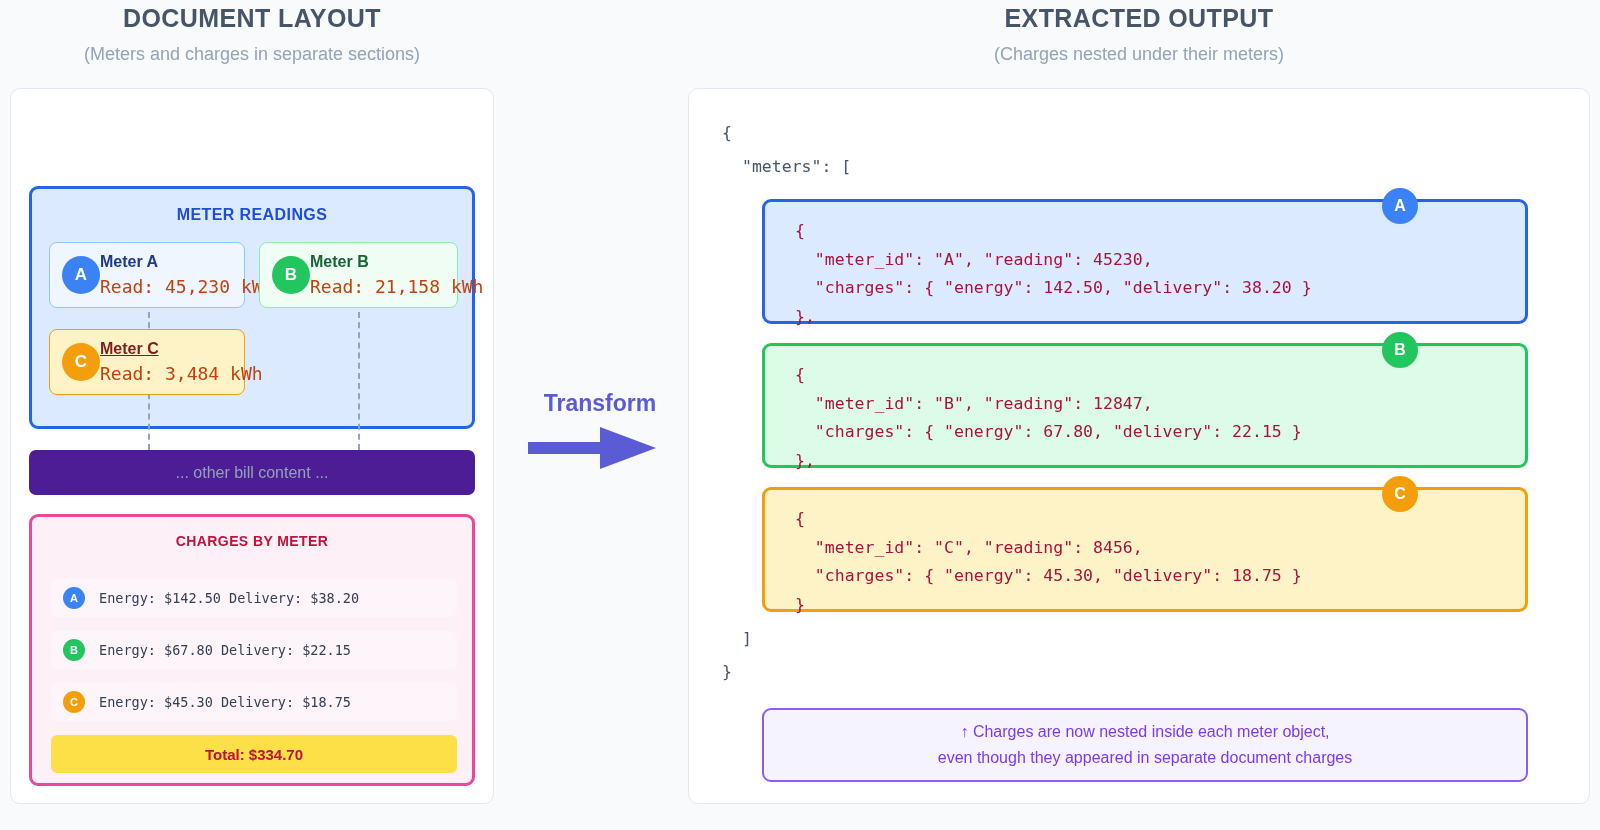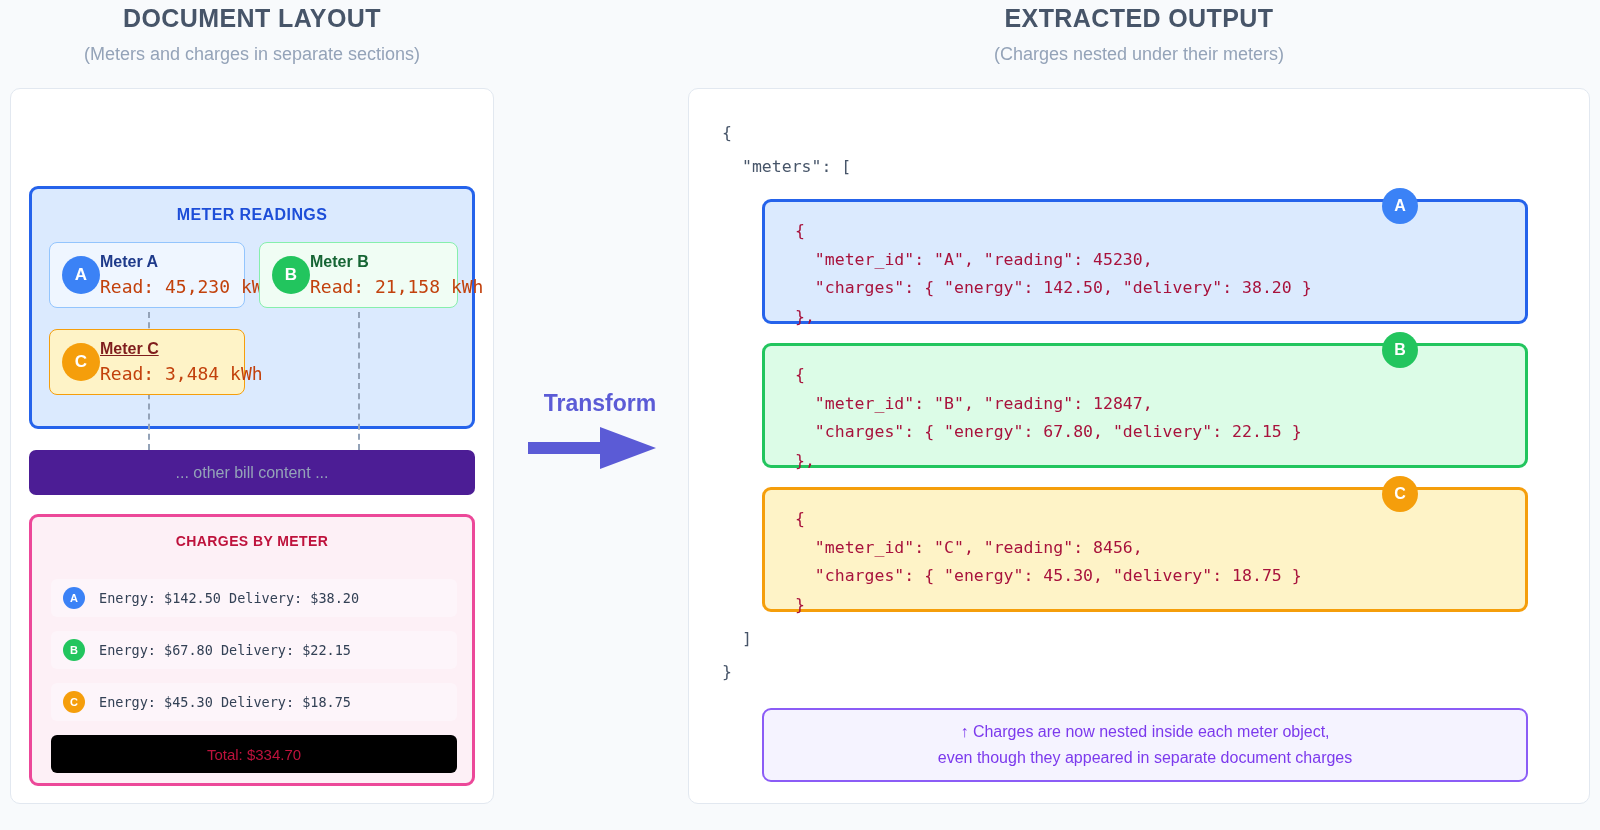--- a/index.html
+++ b/index.html
@@ -129,23 +129,23 @@
     margin-left:12px;display:flex;align-items:center;justify-content:center;
     color:#ffffff;font-size:11px;font-weight:bold;
   }
   .charge-text{
     margin-left:14px;
     font-family:"DejaVu Sans Mono","Liberation Mono",monospace;
     font-size:13.5px;color:#334155;white-space:nowrap;
   }
   #charge-total{
     position:absolute;left:19px;top:218px;width:406px;height:38px;
-    background:#000000;border-radius:6px;
-    display:flex;align-items:center;justify-content:center;
-    font-size:15px;font-weight:normal;color:#be123c;box-sizing:border-box;
+    background:#fde047;border-radius:6px;
+    display:flex;align-items:center;justify-content:center;
+    font-size:15px;font-weight:bold;color:#be123c;box-sizing:border-box;
   }
 
   
   #transform-label{
     position:absolute;left:510px;top:390px;width:180px;
     text-align:center;font-size:23px;font-weight:bold;color:#5b5bd6;
   }
   #transform-arrow{
     position:absolute;left:528px;top:425px;width:128px;height:46px;
   }

